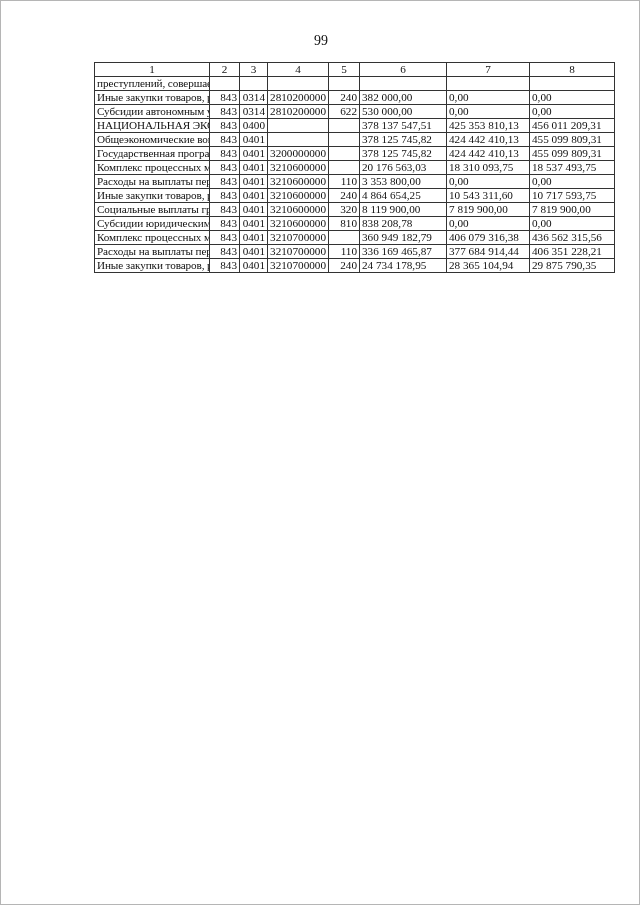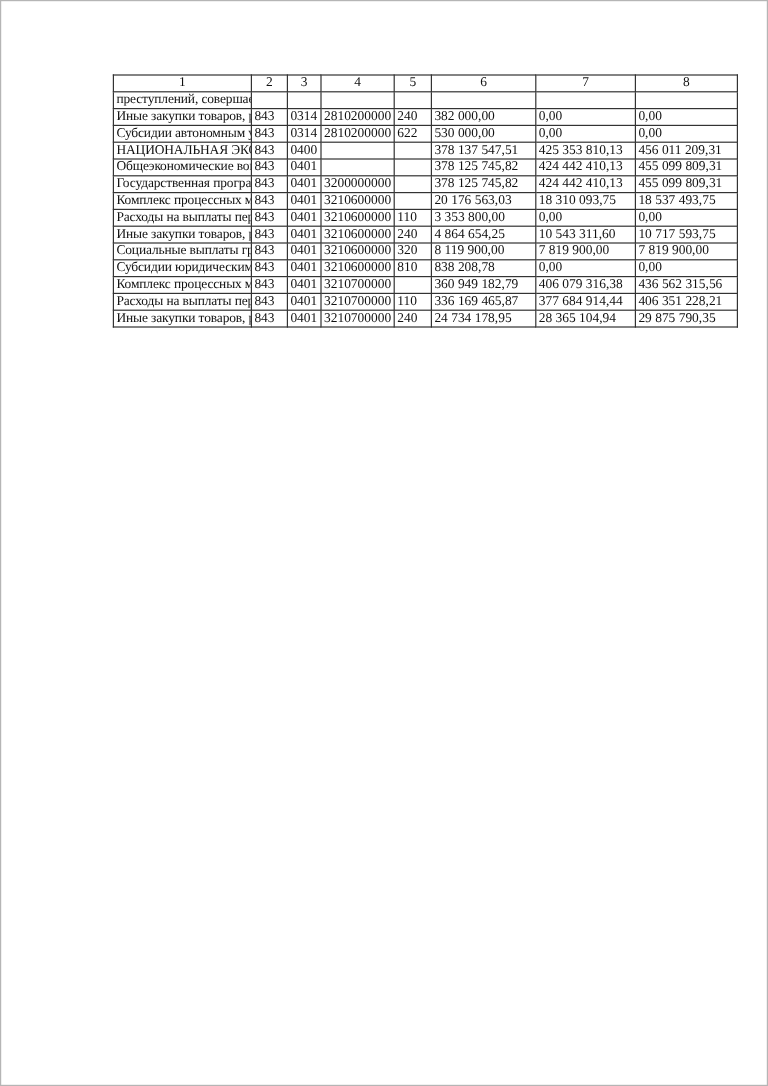--- a/index.html
+++ b/index.html
@@ -3,27 +3,28 @@
 <meta charset="utf-8">
 <style>
   html, body { margin: 0; padding: 0; background: #ffffff; }
   body { width: 640px; height: 905px; position: relative; overflow: hidden; font-family: "DejaVu Serif", "Liberation Serif", serif; color: #111; }
   .page { position: absolute; left: 0; top: 0; width: 638px; height: 903px; border: 1px solid #b5b5b5; background: #fff; }
   .page-number { position: absolute; left: 0; width: 640px; top: 32px; text-align: center; font-size: 14px; font-family: "Liberation Serif", serif; }
   table.budget { position: absolute; left: 93px; top: 61px; border-collapse: collapse; table-layout: fixed; width: 520px; font-family: "Liberation Serif", serif; font-size: 11.2px; line-height: 13px; }
   table.budget td, table.budget th { border: 1px solid #333; padding: 0 2px; vertical-align: bottom; overflow: hidden; white-space: nowrap; }
   table.budget th { font-weight: normal; text-align: center; height: 12px; vertical-align: middle; }
   td.name { white-space: normal; text-align: left; letter-spacing: -0.1px; }
-  td.code { text-align: left; }
+  td.code { text-align: right; }
   td.num { text-align: left; padding-right: 0; }
 </style>
 </head>
 <body>
 
 <div class="page">
+  <div class="page-number">99</div>
 
   <table class="budget">
     <colgroup>
       <col style="width:115px">
       <col style="width:30px">
       <col style="width:28px">
       <col style="width:61px">
       <col style="width:31px">
       <col style="width:87px">
       <col style="width:83px">

